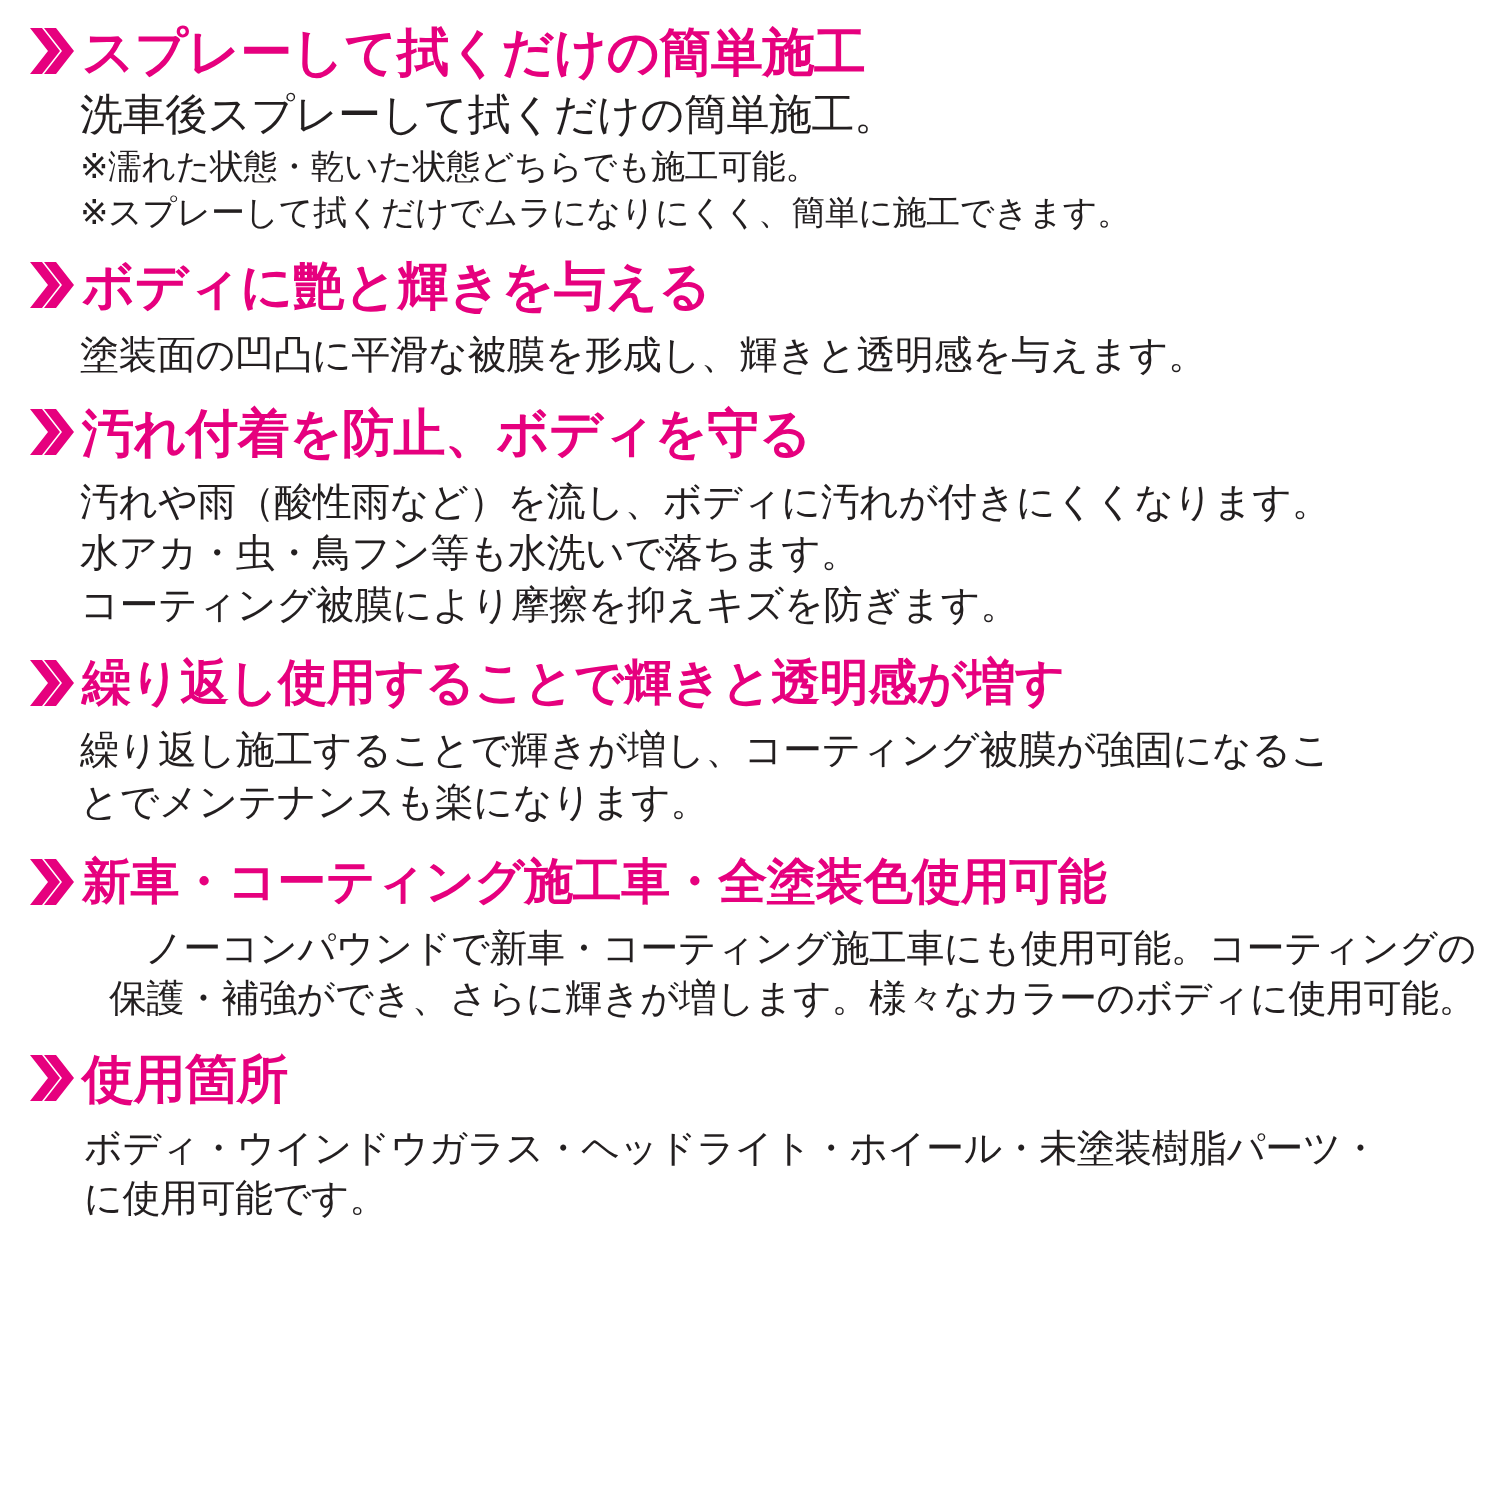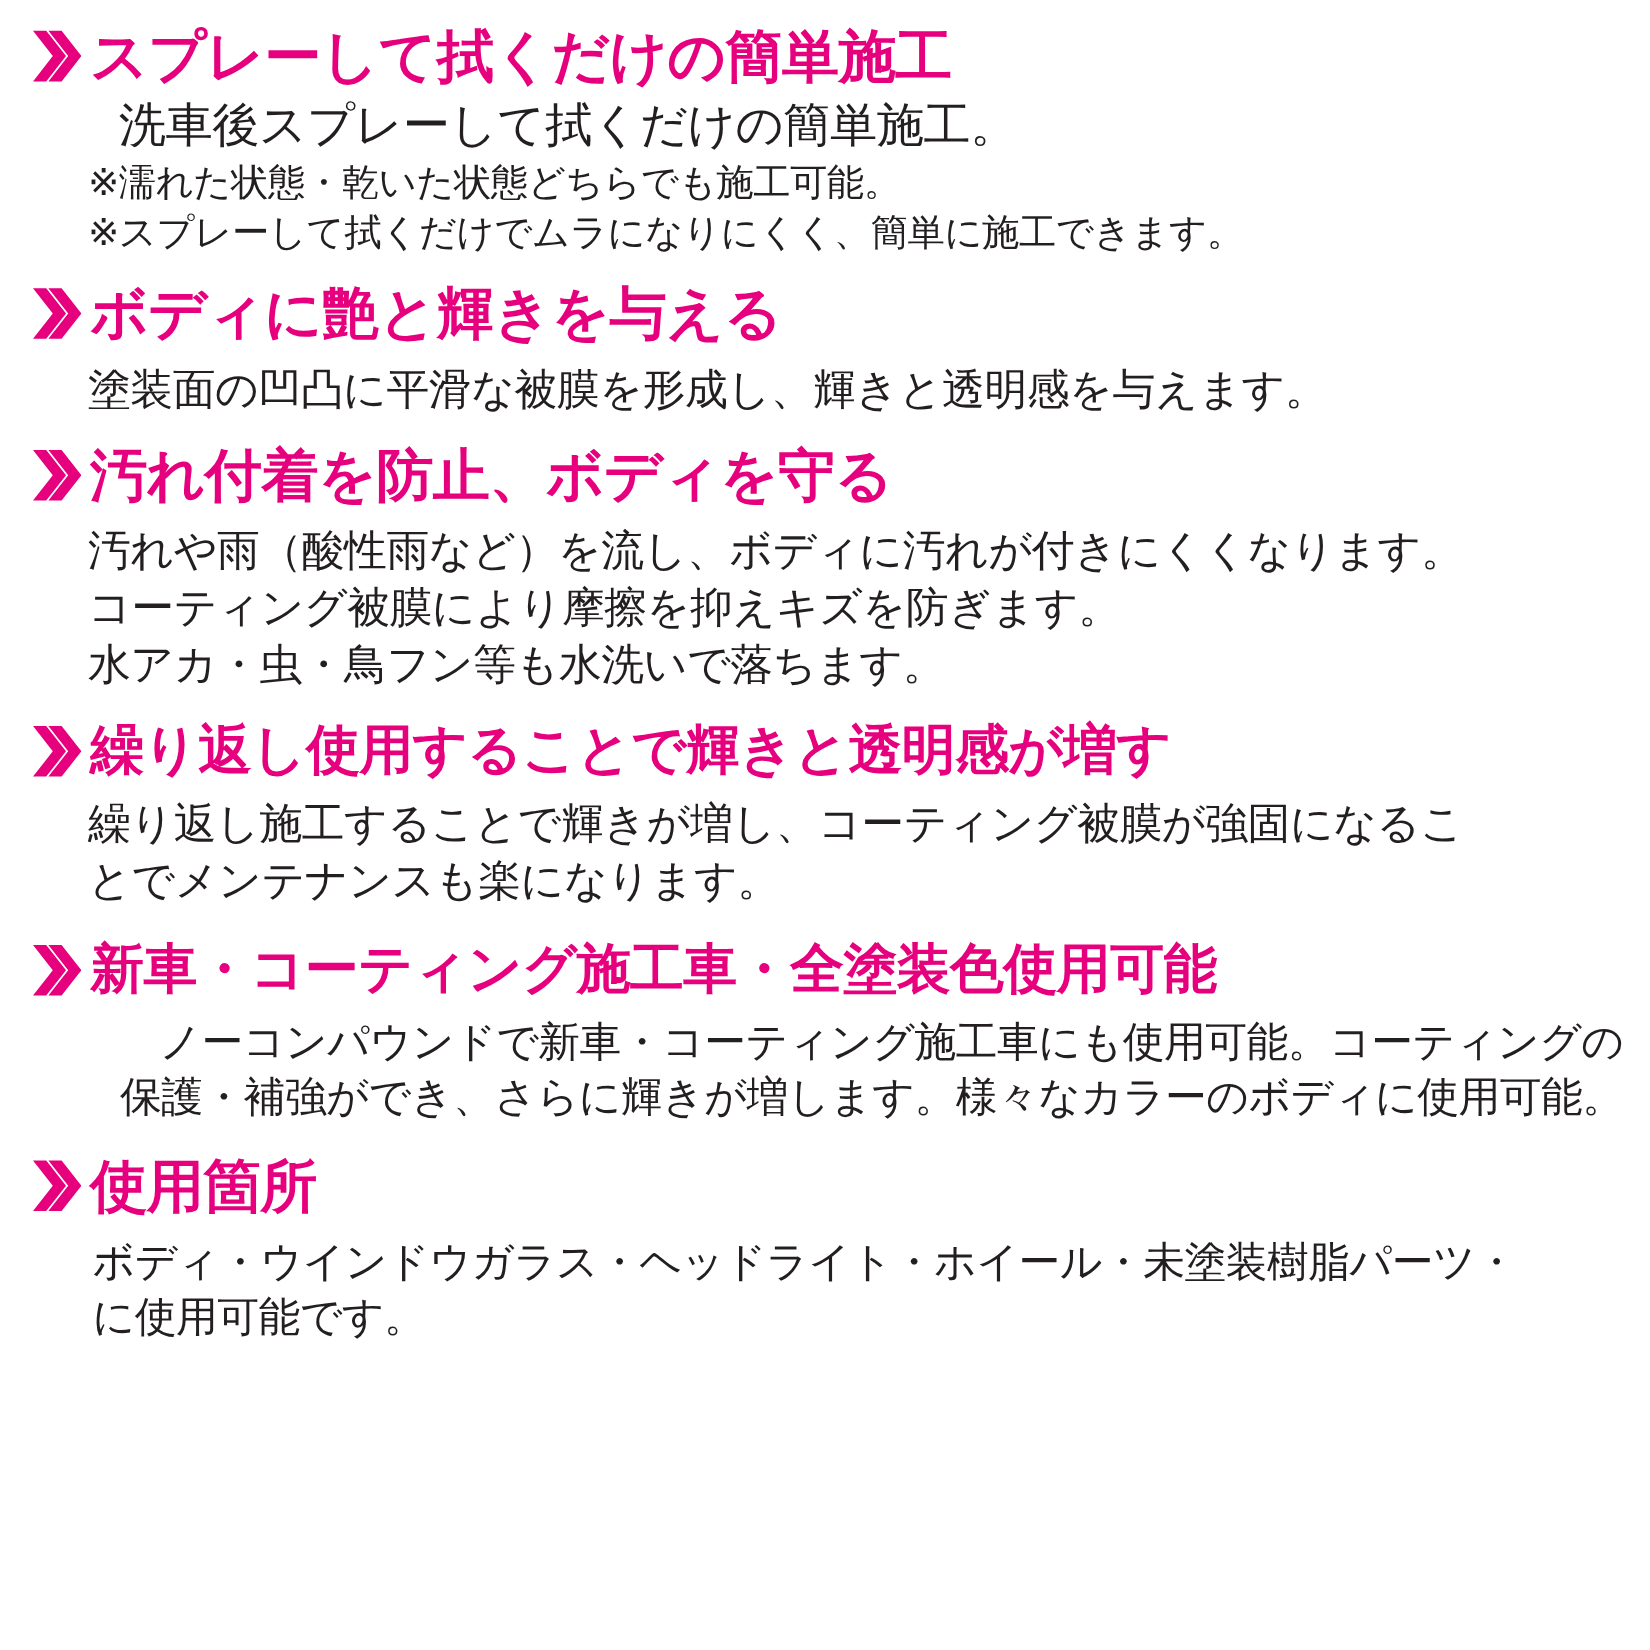--- a/index.html
+++ b/index.html
@@ -50,21 +50,20 @@
   .body-block {
     margin-left: 52px;
     margin-top: 12px;
   }
   .lead {
     font-size: 43px;
     line-height: 1.3;
     color: #231f20;
     letter-spacing: -0.5px;
     white-space: nowrap;
-    margin-left: 28px;
   }
   .note {
     font-size: 34px;
     line-height: 1.36;
     color: #231f20;
     letter-spacing: -0.5px;
     white-space: nowrap;
   }
   .para {
     font-size: 39px;
@@ -127,22 +126,22 @@
       <span class="chev">
         <svg width="46" height="50" viewBox="0 0 46 50" aria-hidden="true">
           <polygon points="2,2 20,25 2,48 14,48 32,25 14,2" fill="#e6007e"></polygon>
           <polygon points="16,2 34,25 16,48 28,48 46,25 28,2" fill="#e6007e"></polygon>
         </svg>
       </span>
       <span class="sec-title">汚れ付着を防止、ボディを守る</span>
     </div>
     <div class="body-block">
       <div class="para">汚れや雨（酸性雨など）を流し、ボディに汚れが付きにくくなります。</div>
+      <div class="para">水アカ・虫・鳥フン等も水洗いで落ちます。</div>
       <div class="para">コーティング被膜により摩擦を抑えキズを防ぎます。</div>
-      <div class="para">水アカ・虫・鳥フン等も水洗いで落ちます。</div>
     </div>
   </div>
 
   <div class="section s4">
     <div class="sec-head">
       <span class="chev">
         <svg width="46" height="50" viewBox="0 0 46 50" aria-hidden="true">
           <polygon points="2,2 20,25 2,48 14,48 32,25 14,2" fill="#e6007e"></polygon>
           <polygon points="16,2 34,25 16,48 28,48 46,25 28,2" fill="#e6007e"></polygon>
         </svg>

